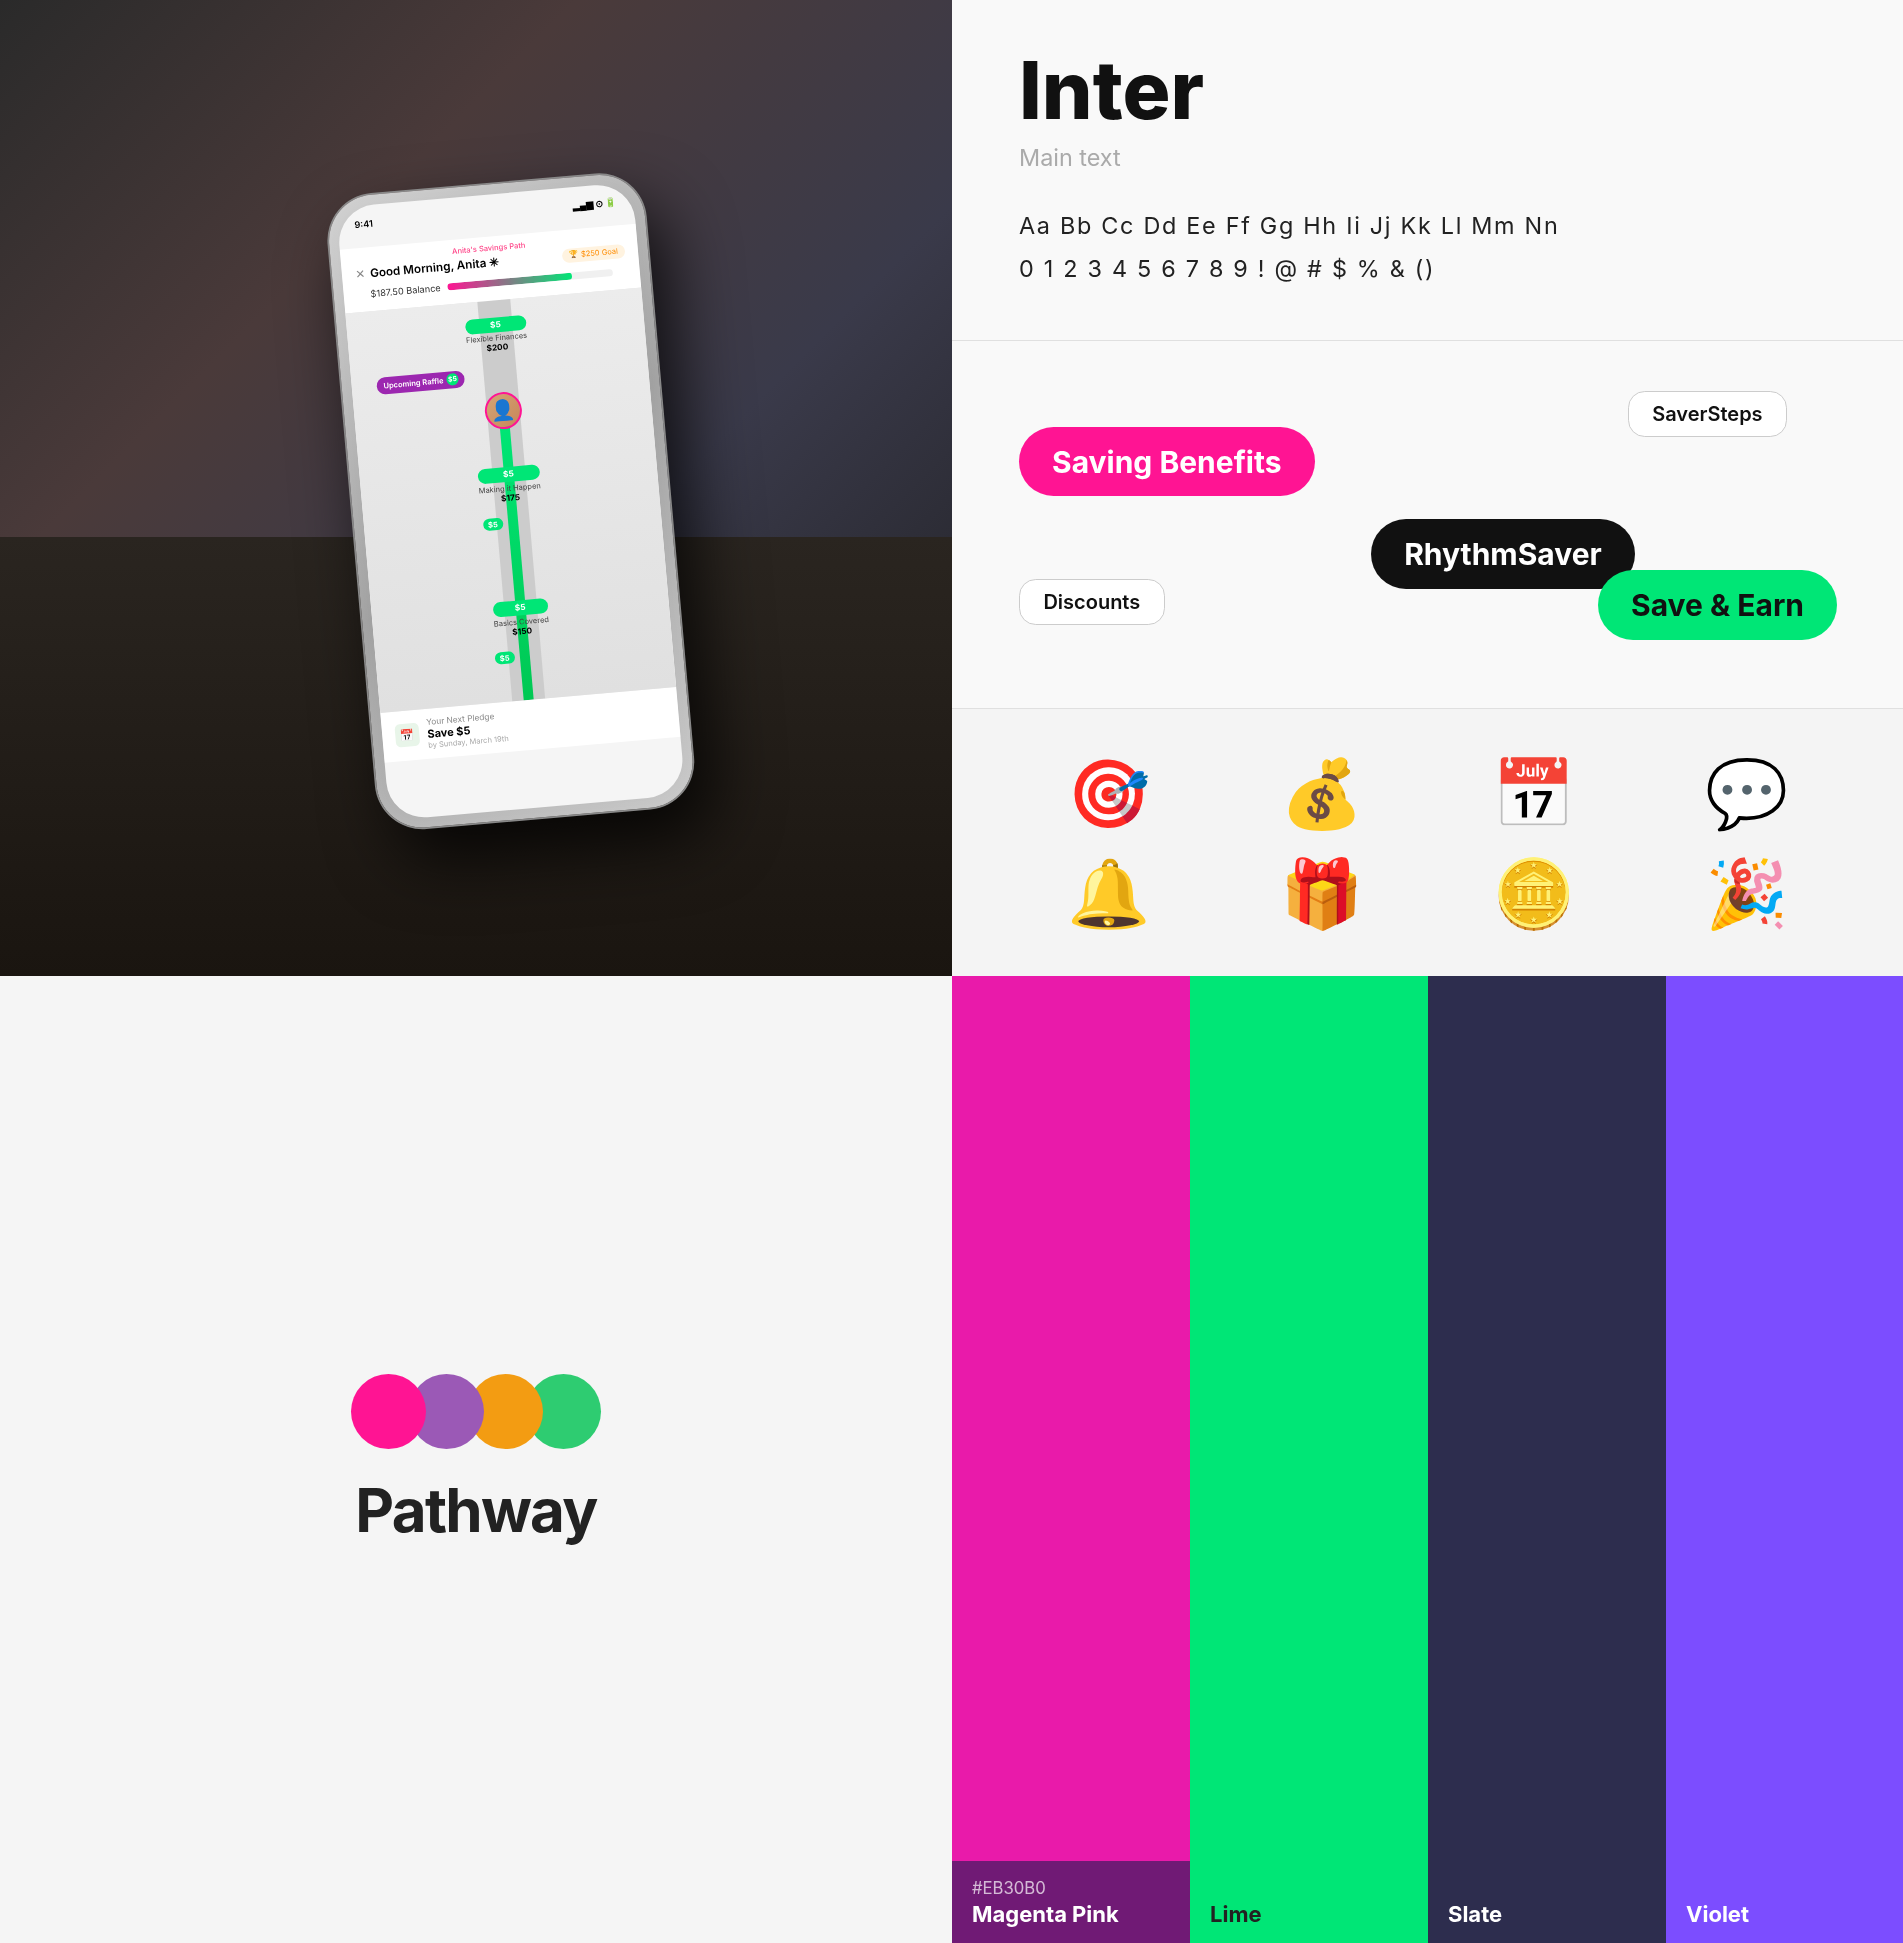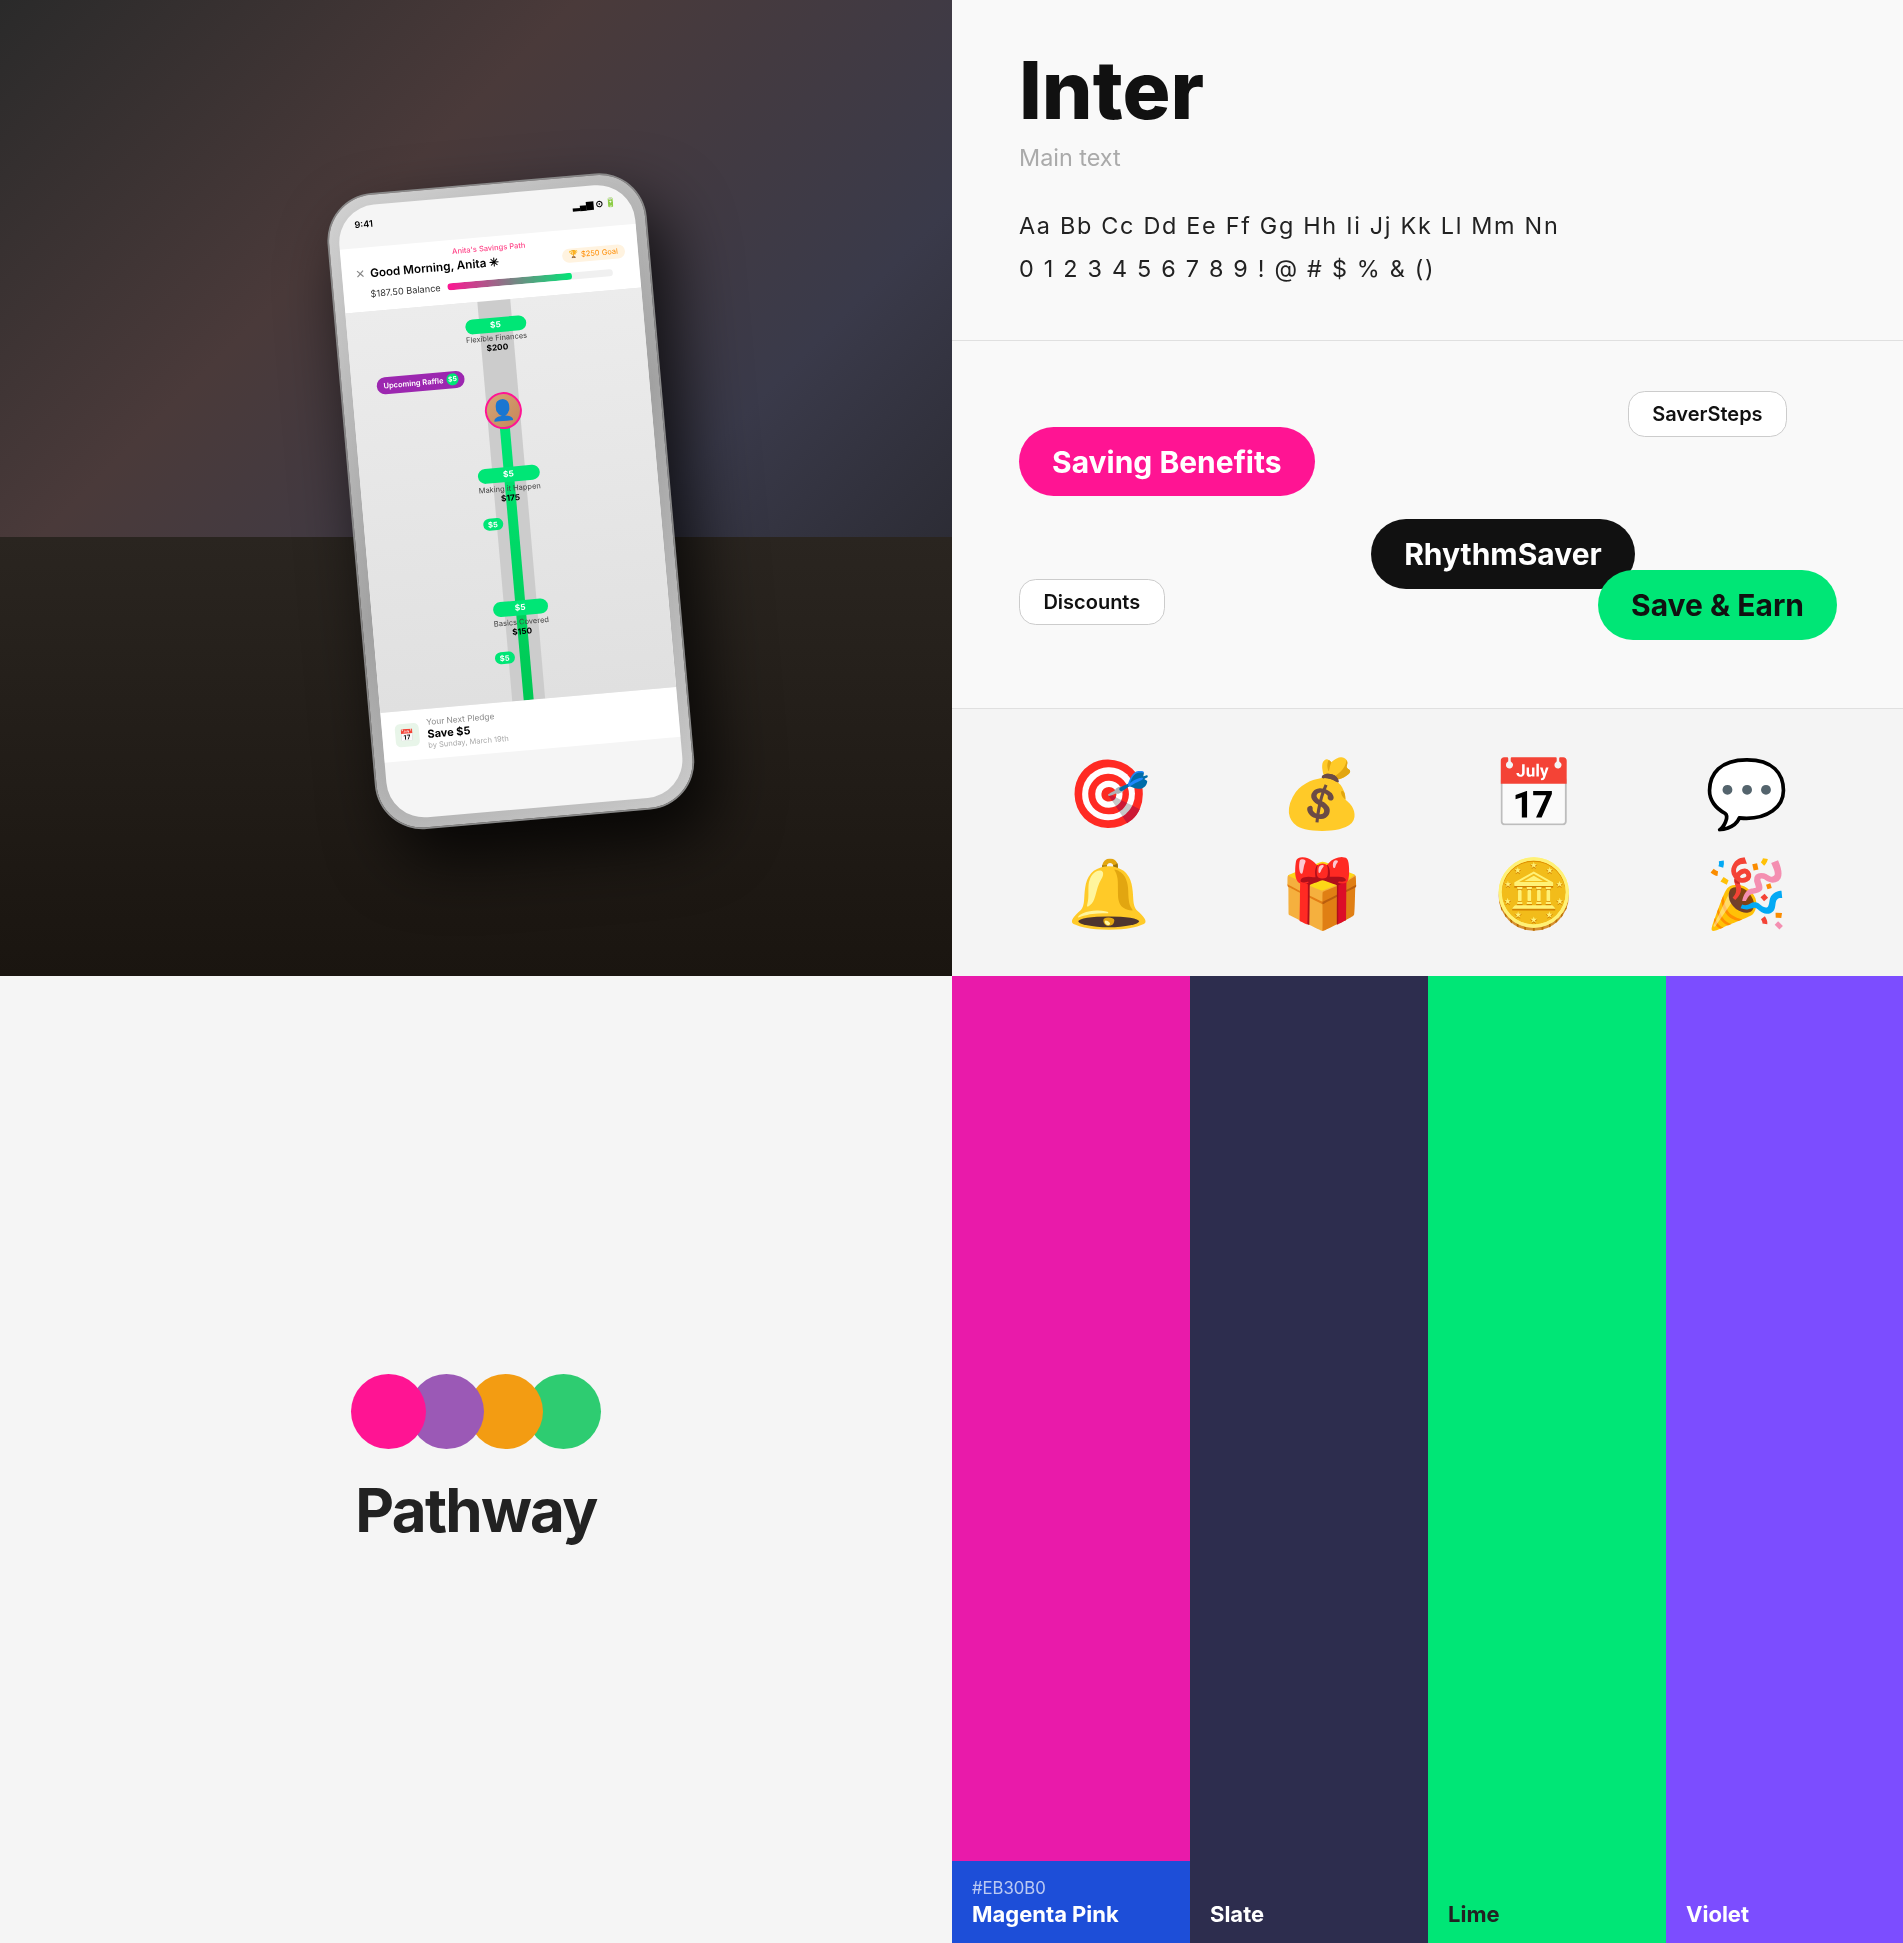--- a/index.html
+++ b/index.html
@@ -630,40 +630,40 @@
       <div class="logo-circle" style="background:#f39c12;z-index:2"></div>
       <div class="logo-circle" style="background:#2ecc71;z-index:1;margin-right:0"></div>
     </div>
     <div class="logo-text">Pathway</div>
   </div>
 
   <div class="cell-bottom-right">
 
     <div class="color-swatch" style="background:#e91aaa">
       <div class="swatch-top" style="background:#e91aaa"></div>
-      <div class="swatch-label" style="background:#1d4ed8">
+      <div class="swatch-label" style="background:#701a75">
         <div class="swatch-hex">#EB30B0</div>
         <div class="swatch-name">Magenta Pink</div>
+      </div>
+    </div>
+
+    <div class="color-swatch" style="background:#00e676">
+      <div class="swatch-top" style="background:#00e676"></div>
+      <div class="swatch-label" style="background:#00e676">
+        <div class="swatch-name swatch-name-dark">Lime</div>
       </div>
     </div>
 
     <div class="color-swatch" style="background:#2d2d4e">
       <div class="swatch-top" style="background:#2d2d4e"></div>
       <div class="swatch-label" style="background:#2d2d4e">
         <div class="swatch-name">Slate</div>
       </div>
     </div>
 
-    <div class="color-swatch" style="background:#00e676">
-      <div class="swatch-top" style="background:#00e676"></div>
-      <div class="swatch-label" style="background:#00e676">
-        <div class="swatch-name swatch-name-dark">Lime</div>
-      </div>
-    </div>
-
     <div class="color-swatch" style="background:#7c4dff">
       <div class="swatch-top" style="background:#7c4dff"></div>
       <div class="swatch-label" style="background:#7c4dff">
         <div class="swatch-name">Violet</div>
       </div>
     </div>
 
 
   </div>
 

